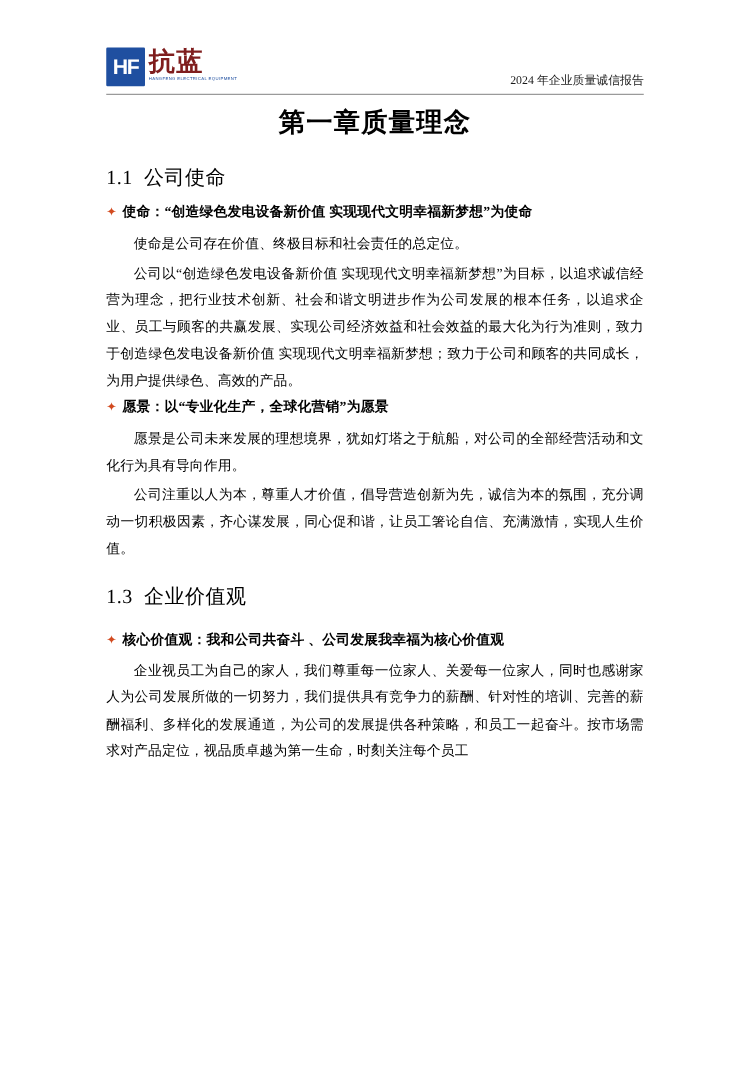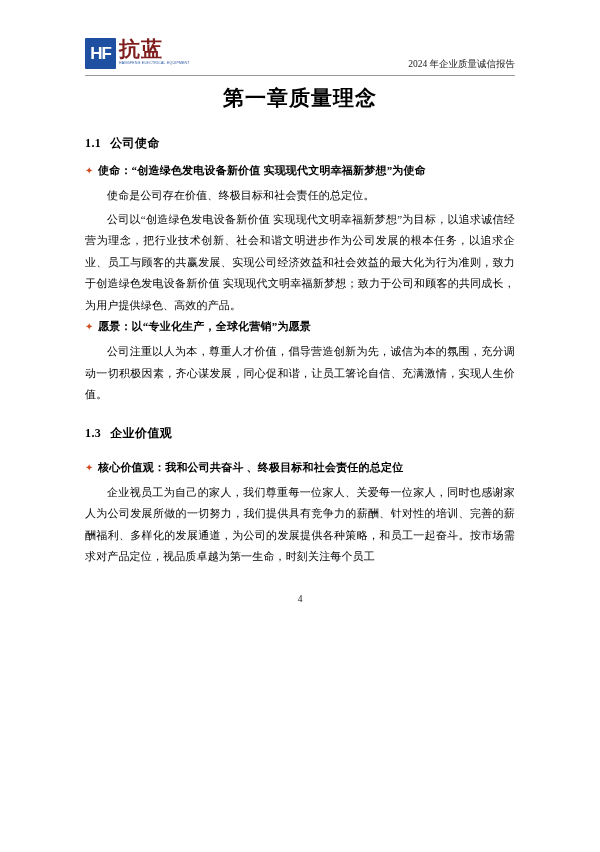--- a/index.html
+++ b/index.html
@@ -95,22 +95,22 @@
     font-family: "Liberation Serif", serif;
     font-weight: bold;
     font-size: 21px;
     line-height: 28px;
     text-align: center;
     margin: 0 0 22px 0;
     letter-spacing: 1px;
   }
   h2.section-title {
     font-family: "Liberation Serif", serif;
-    font-weight: bold;
-    font-size: 12px;
+    font-weight: normal;
+    font-size: 16px;
     line-height: 18px;
     margin: 18px 0 10px 0;
     letter-spacing: 0.4px;
   }
   h2.section-title .num {
     margin-right: 9px;
   }
   .bullet-row {
     display: flex;
     align-items: flex-start;
@@ -183,29 +183,30 @@
       <span class="bullet-icon">✦</span>
       <span class="bullet-text">使命：“创造绿色发电设备新价值 实现现代文明幸福新梦想”为使命</span>
     </div>
     <p class="para">使命是公司存在价值、终极目标和社会责任的总定位。</p>
     <p class="para">公司以“创造绿色发电设备新价值 实现现代文明幸福新梦想”为目标，以追求诚信经营为理念，把行业技术创新、社会和谐文明进步作为公司发展的根本任务，以追求企业、员工与顾客的共赢发展、实现公司经济效益和社会效益的最大化为行为准则，致力于创造绿色发电设备新价值 实现现代文明幸福新梦想；致力于公司和顾客的共同成长，为用户提供绿色、高效的产品。</p>
 
     <div class="bullet-row">
       <span class="bullet-icon">✦</span>
       <span class="bullet-text">愿景：以“专业化生产，全球化营销”为愿景</span>
     </div>
+    <p class="para">愿景是公司未来发展的理想境界，犹如灯塔之于航船，对公司的全部经营活动和文化行为具有导向作用。</p>
     <p class="para">公司注重以人为本，尊重人才价值，倡导营造创新为先，诚信为本的氛围，充分调动一切积极因素，齐心谋发展，同心促和谐，让员工箸论自信、充满激情，实现人生价值。</p>
 
     <h2 class="section-title">
       <span class="num">1.3</span><span>企业价值观</span>
     </h2>
     <div class="spacer-sm"></div>
     <div class="bullet-row">
       <span class="bullet-icon">✦</span>
-      <span class="bullet-text">核心价值观：我和公司共奋斗 、终极目标和社会责任的总定位</span>
+      <span class="bullet-text">核心价值观：我和公司共奋斗 、公司发展我幸福为核心价值观</span>
     </div>
     <p class="para">企业视员工为自己的家人，我们尊重每一位家人、关爱每一位家人，同时也感谢家人为公司发展所做的一切努力，我们提供具有竞争力的薪酬、针对性的培训、完善的薪酬福利、多样化的发展通道，为公司的发展提供各种策略，和员工一起奋斗。按市场需求对产品定位，视品质卓越为第一生命，时刻关注每个员工</p>
 
   </div>
 
   <div class="page-number">4</div>
 
 </div>
 
 </body></html>

